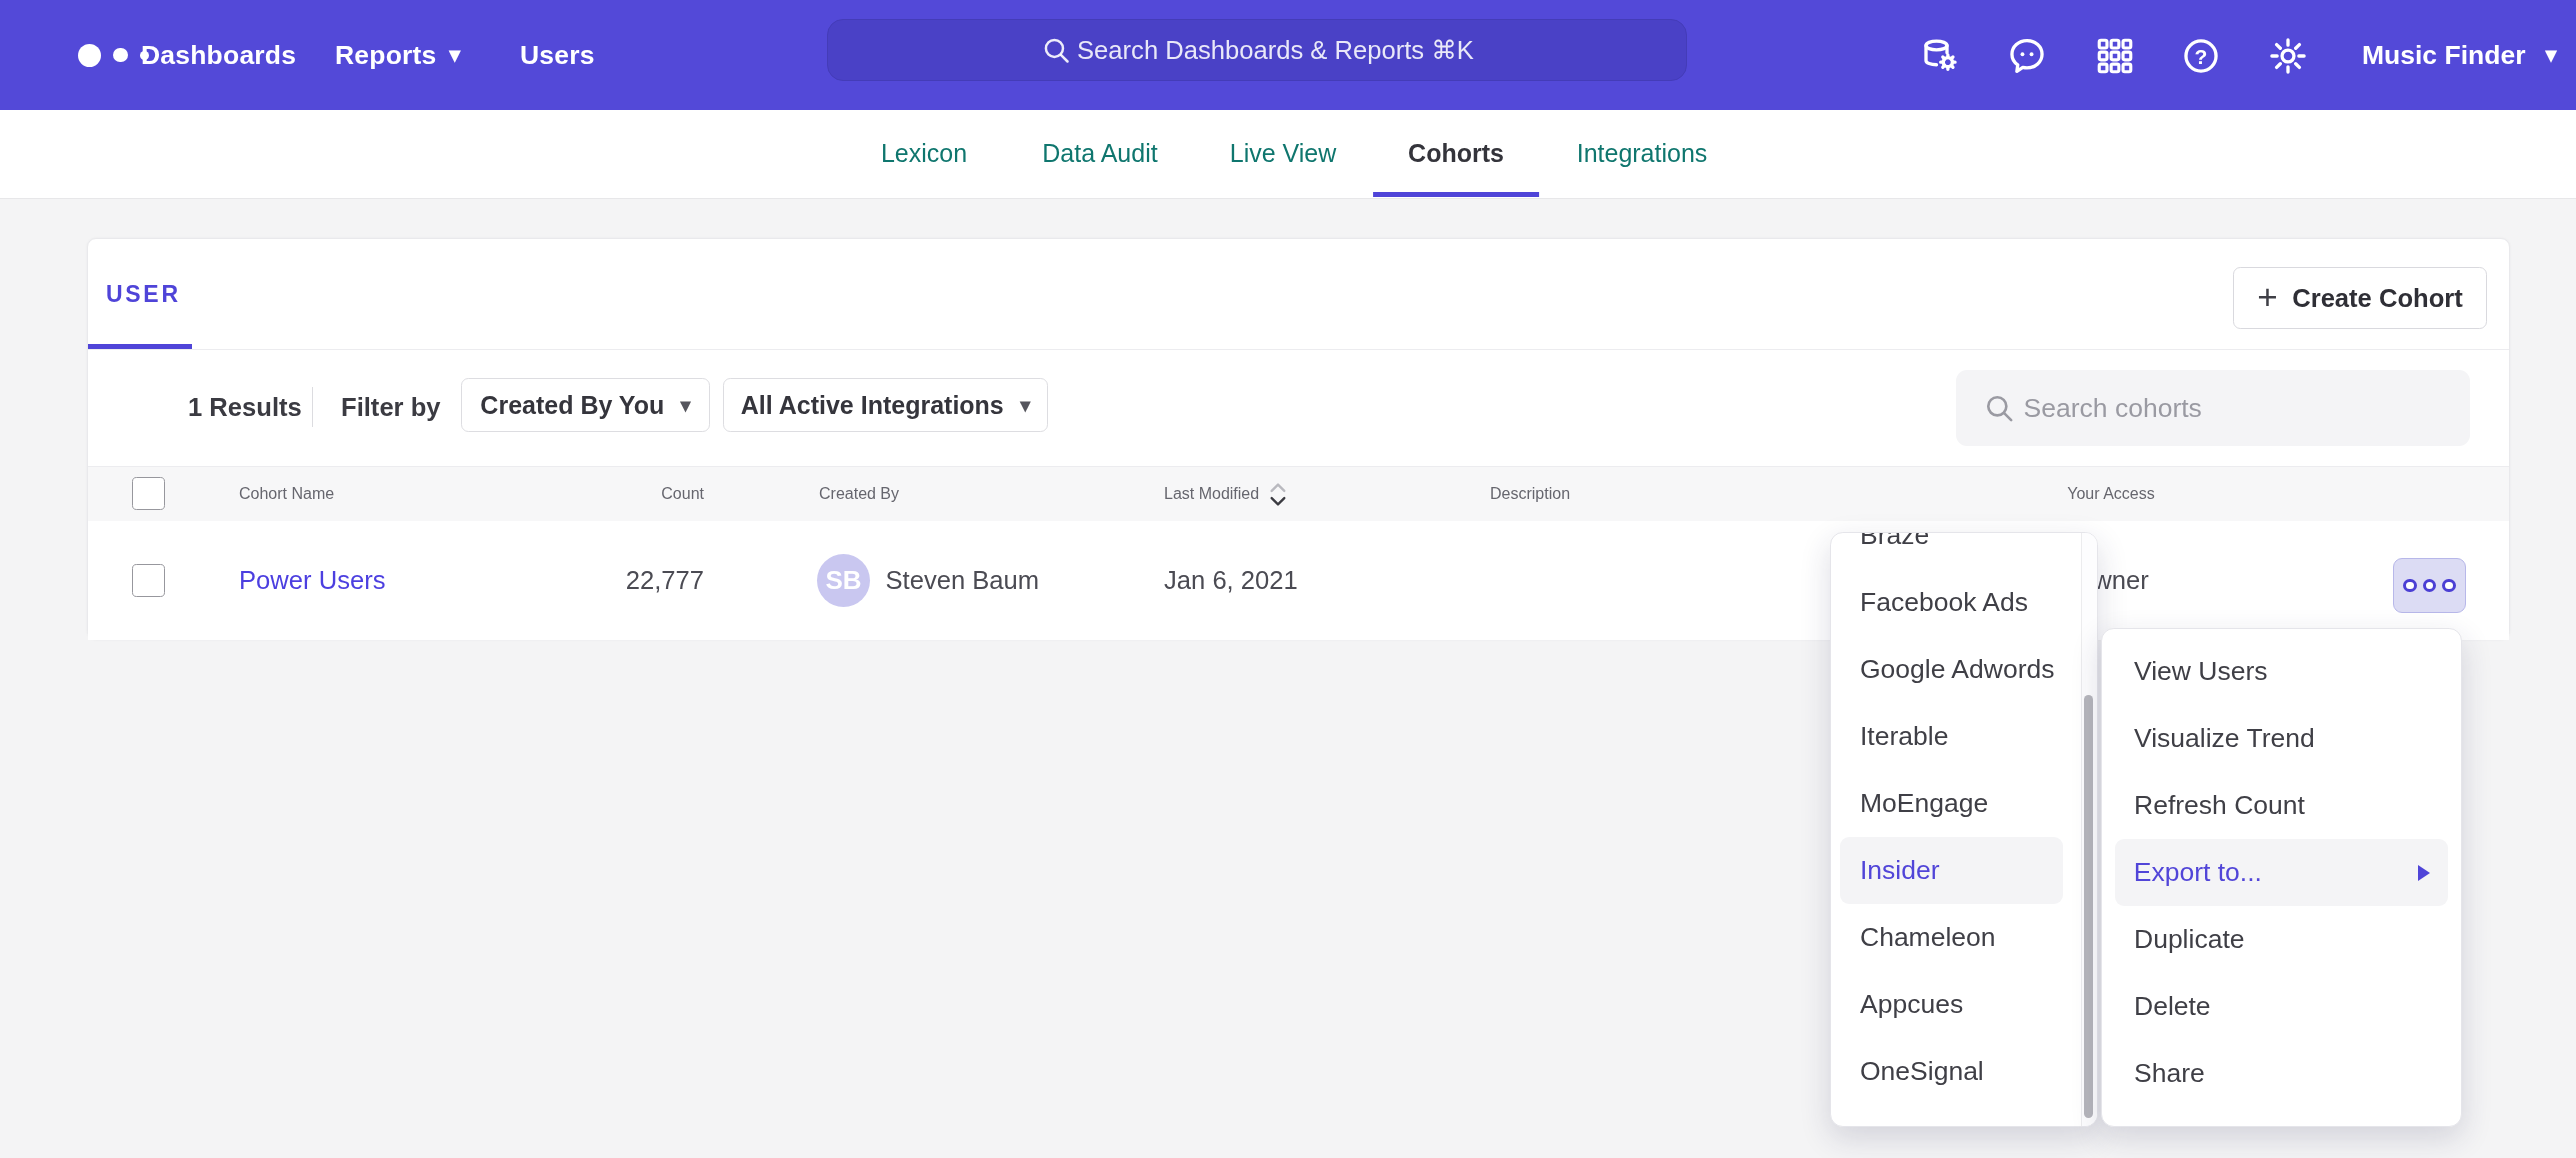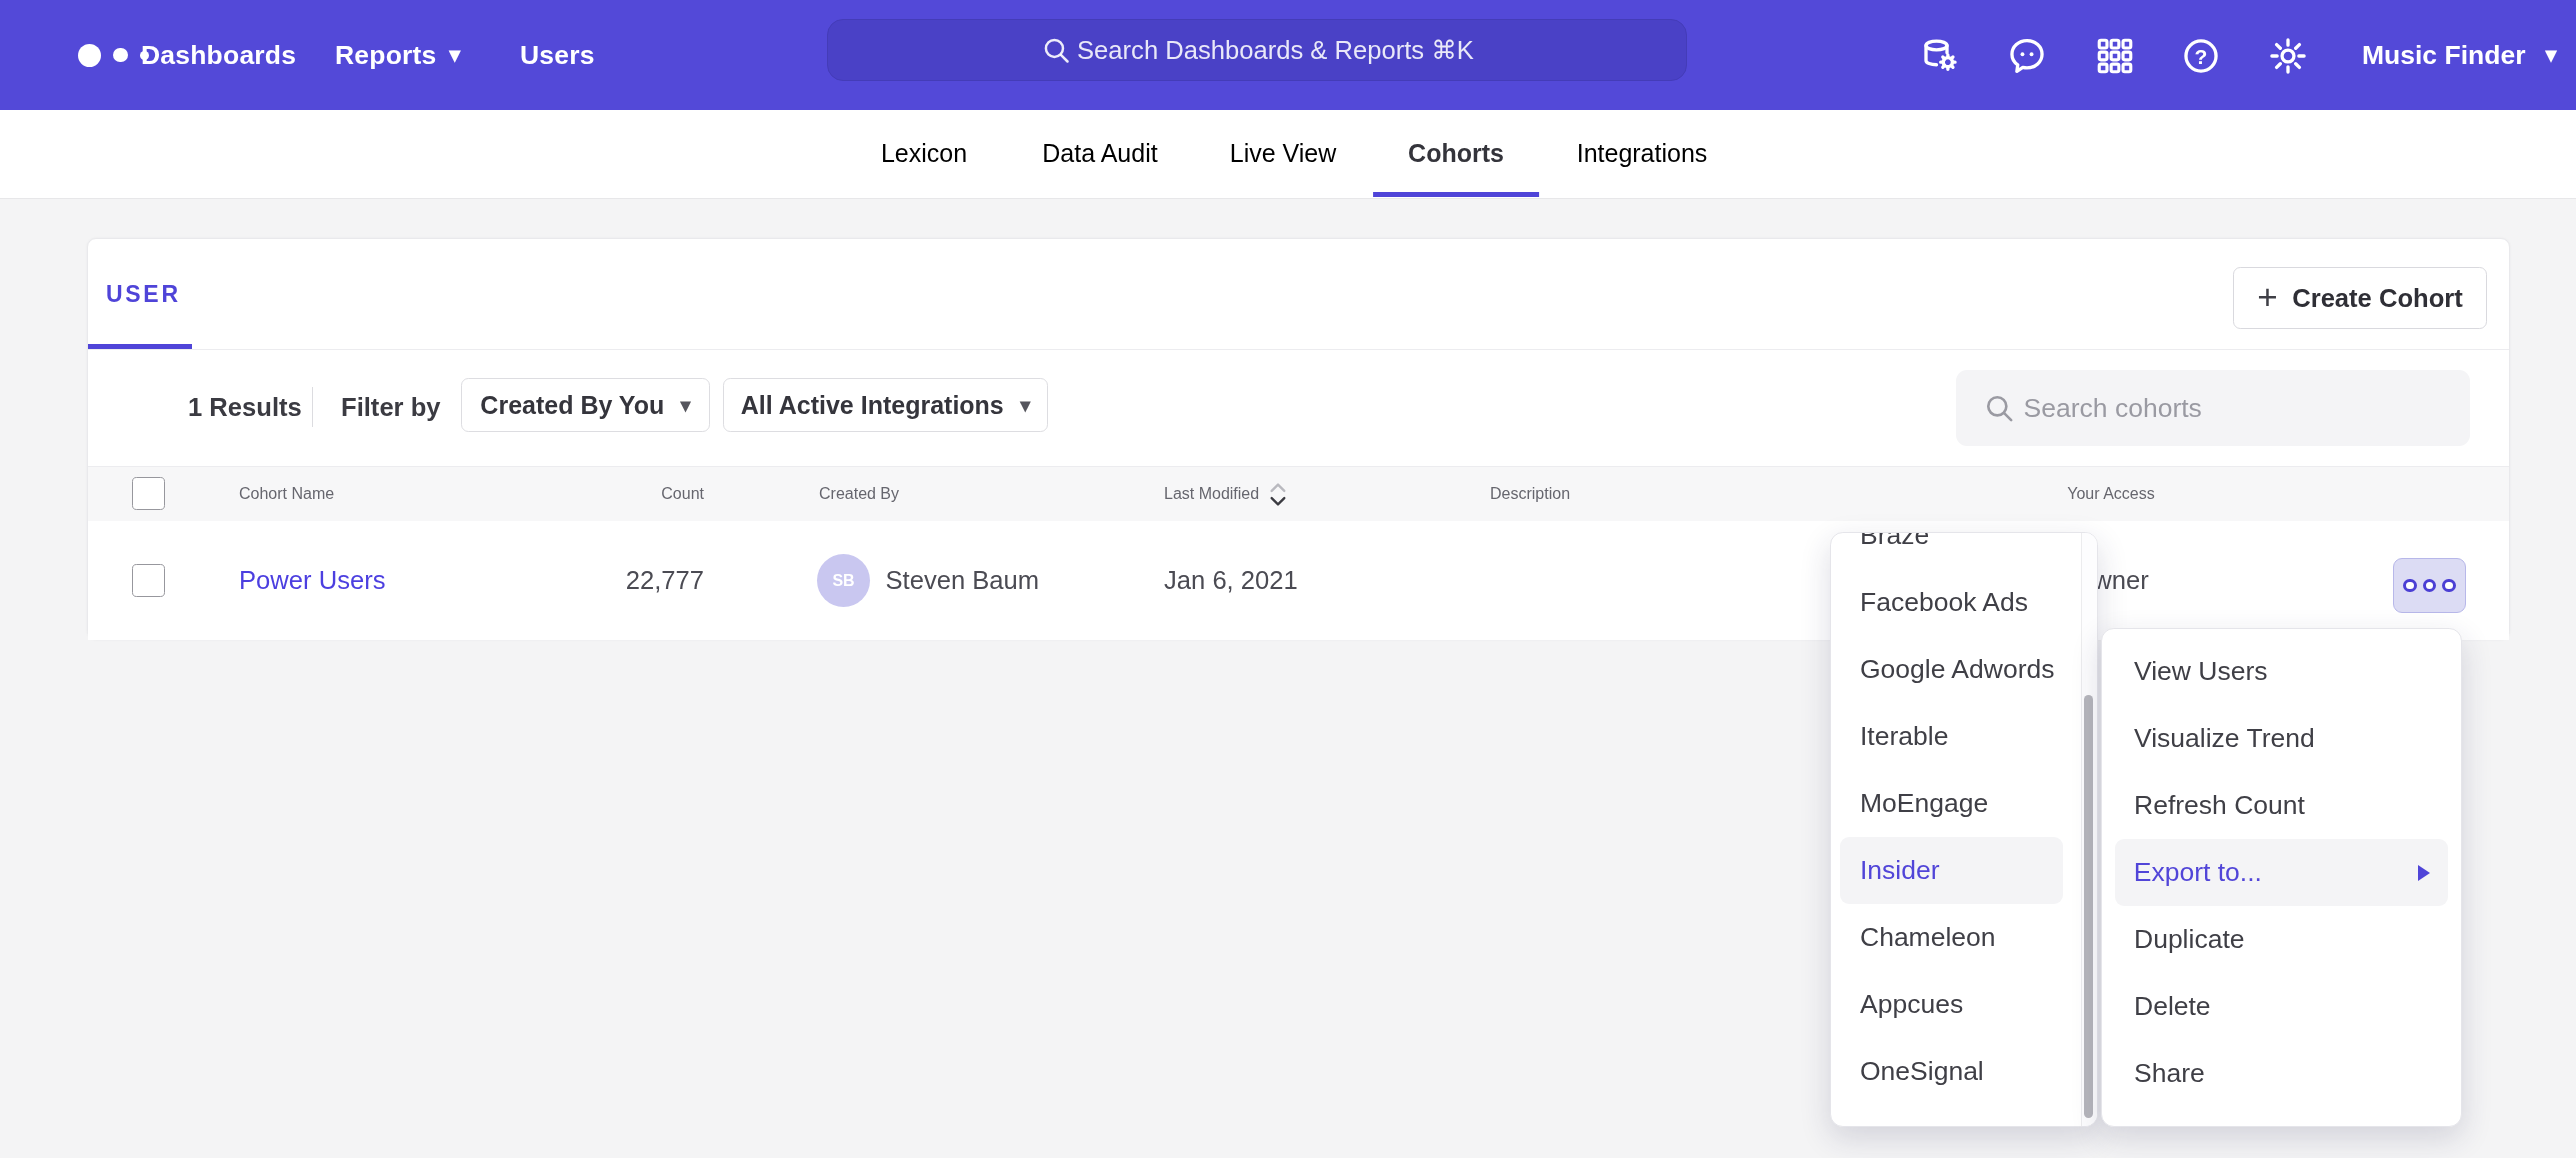--- a/index.html
+++ b/index.html
@@ -27,21 +27,21 @@
   .nav-search .ph { color:rgba(255,255,255,.88); font-size:25.6px; }
   .nav-icon { position:absolute; top:35px; width:42px; height:42px; transform:translateX(-50%); cursor:pointer; }
   .ni-1 { left:1940px; } .ni-2 { left:2027px; } .ni-3 { left:2115px; } .ni-4 { left:2201px; } .ni-5 { left:2288px; }
   .project { position:absolute; left:2362px; top:0; height:110px; display:flex; align-items:center; gap:20px;
              color:#fff; font-size:26.5px; font-weight:700; cursor:pointer; }
 
   
   .subnav { position:absolute; left:0; top:110px; width:2576px; height:89px; background:#fff;
             border-bottom:1.8px solid #e7e7e9; z-index:5; }
   .tab { position:absolute; top:0; height:87px; transform:translateX(-50%); display:flex; align-items:center;
-         font-size:25px; color:#000000; cursor:pointer; white-space:nowrap; }
+         font-size:25px; color:#0f766e; cursor:pointer; white-space:nowrap; }
   .tab-1 { left:924px; } .tab-2 { left:1100px; } .tab-3 { left:1283px; } .tab-4 { left:1456px; } .tab-5 { left:1642px; }
   .tab.active { color:#34343b; font-weight:700; }
   .tab.active::after { content:""; position:absolute; left:50%; transform:translateX(-50%);
                        bottom:0; width:166px; height:5.5px; background:#4f44d8; }
 
   
   .card { position:absolute; left:87px; top:238px; width:2423px; height:401px; background:#fff;
           border:0.9px solid #e9e9ec; border-radius:9px; box-shadow:0 0.9px 2.7px rgba(30,30,60,.05);text-align:center; }
   .user-tab { position:absolute; left:18px; top:42px; color:#4f44d8; font-size:23px; font-weight:700;
               letter-spacing:2.7px; cursor:pointer; }
@@ -82,21 +82,21 @@
   .h-access { left:2023px; transform:translateX(-50%); }
   .sort-icon { display:inline-block; width:20px; height:27px; }
 
   .trow { position:absolute; left:0; top:282px; width:100%; height:119px; background:#fff; }
   .rcell { position:absolute; height:119px; top:282px; display:flex; align-items:center;
            font-size:25.6px; color:#4b4b53; white-space:nowrap; }
   .r-name { left:151px; color:#4c3fe0; cursor:pointer; }
   .r-count { left:438px; width:178px; justify-content:flex-end; }
   .r-creator { left:729px; gap:15.5px; }
   .avatar { width:53px; height:53px; border-radius:50%; background:#c9c7f0; color:#fff;
-            display:flex; align-items:center; justify-content:center; font-size:16px; font-weight:600; }
+            display:flex; align-items:center; justify-content:center; font-size:26px; font-weight:600; }
   .r-modified { left:1076px; }
   .r-access { left:2023px; transform:translateX(-50%); }
   .more-btn { position:absolute; left:2305px; top:319px; width:73px; height:55px; background:#dcdcf4;
               border:1.8px solid #b7b7e9; border-radius:9px; display:flex; align-items:center; justify-content:center;
               gap:5.5px; cursor:pointer; }
   .more-btn i { width:13.7px; height:13.7px; border:3.7px solid #4b3fd4; border-radius:50%; background:#fff; }
 
   
   .panel { position:absolute; background:#fff; border:0.9px solid #e5e5ea; border-radius:12.8px;
            box-shadow:0 11px 31px rgba(40,40,80,.16); z-index:50; }

